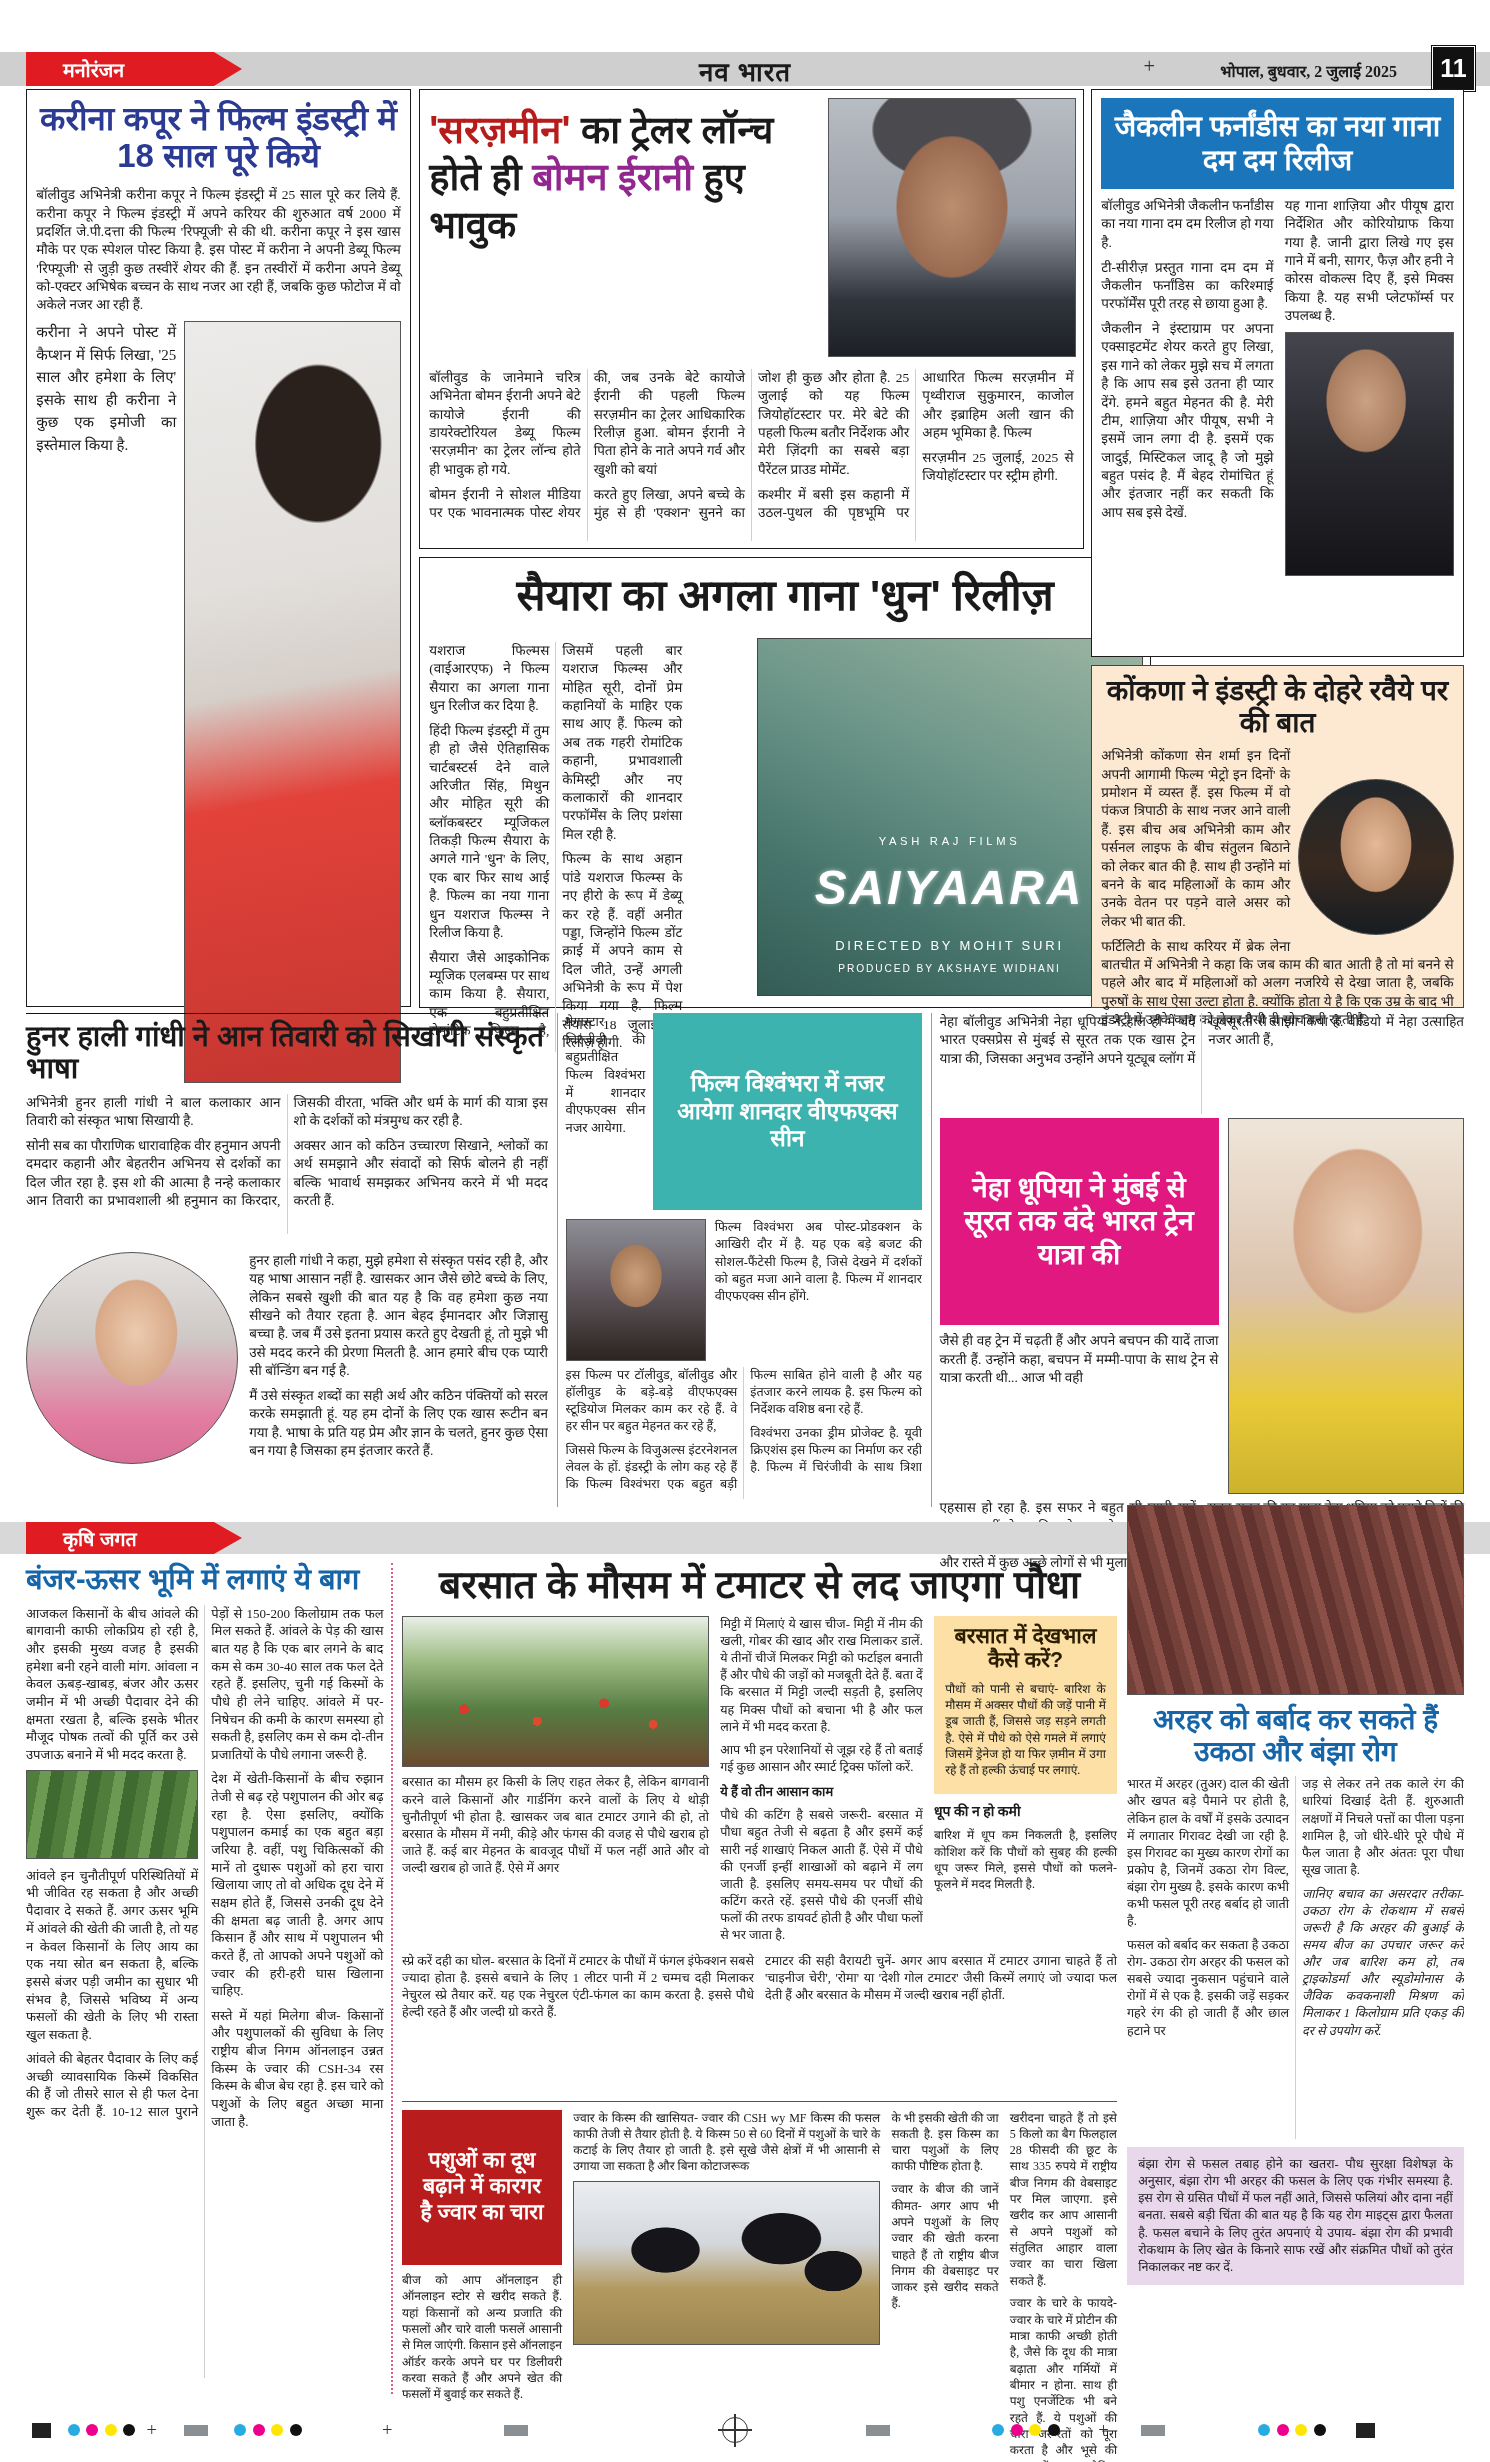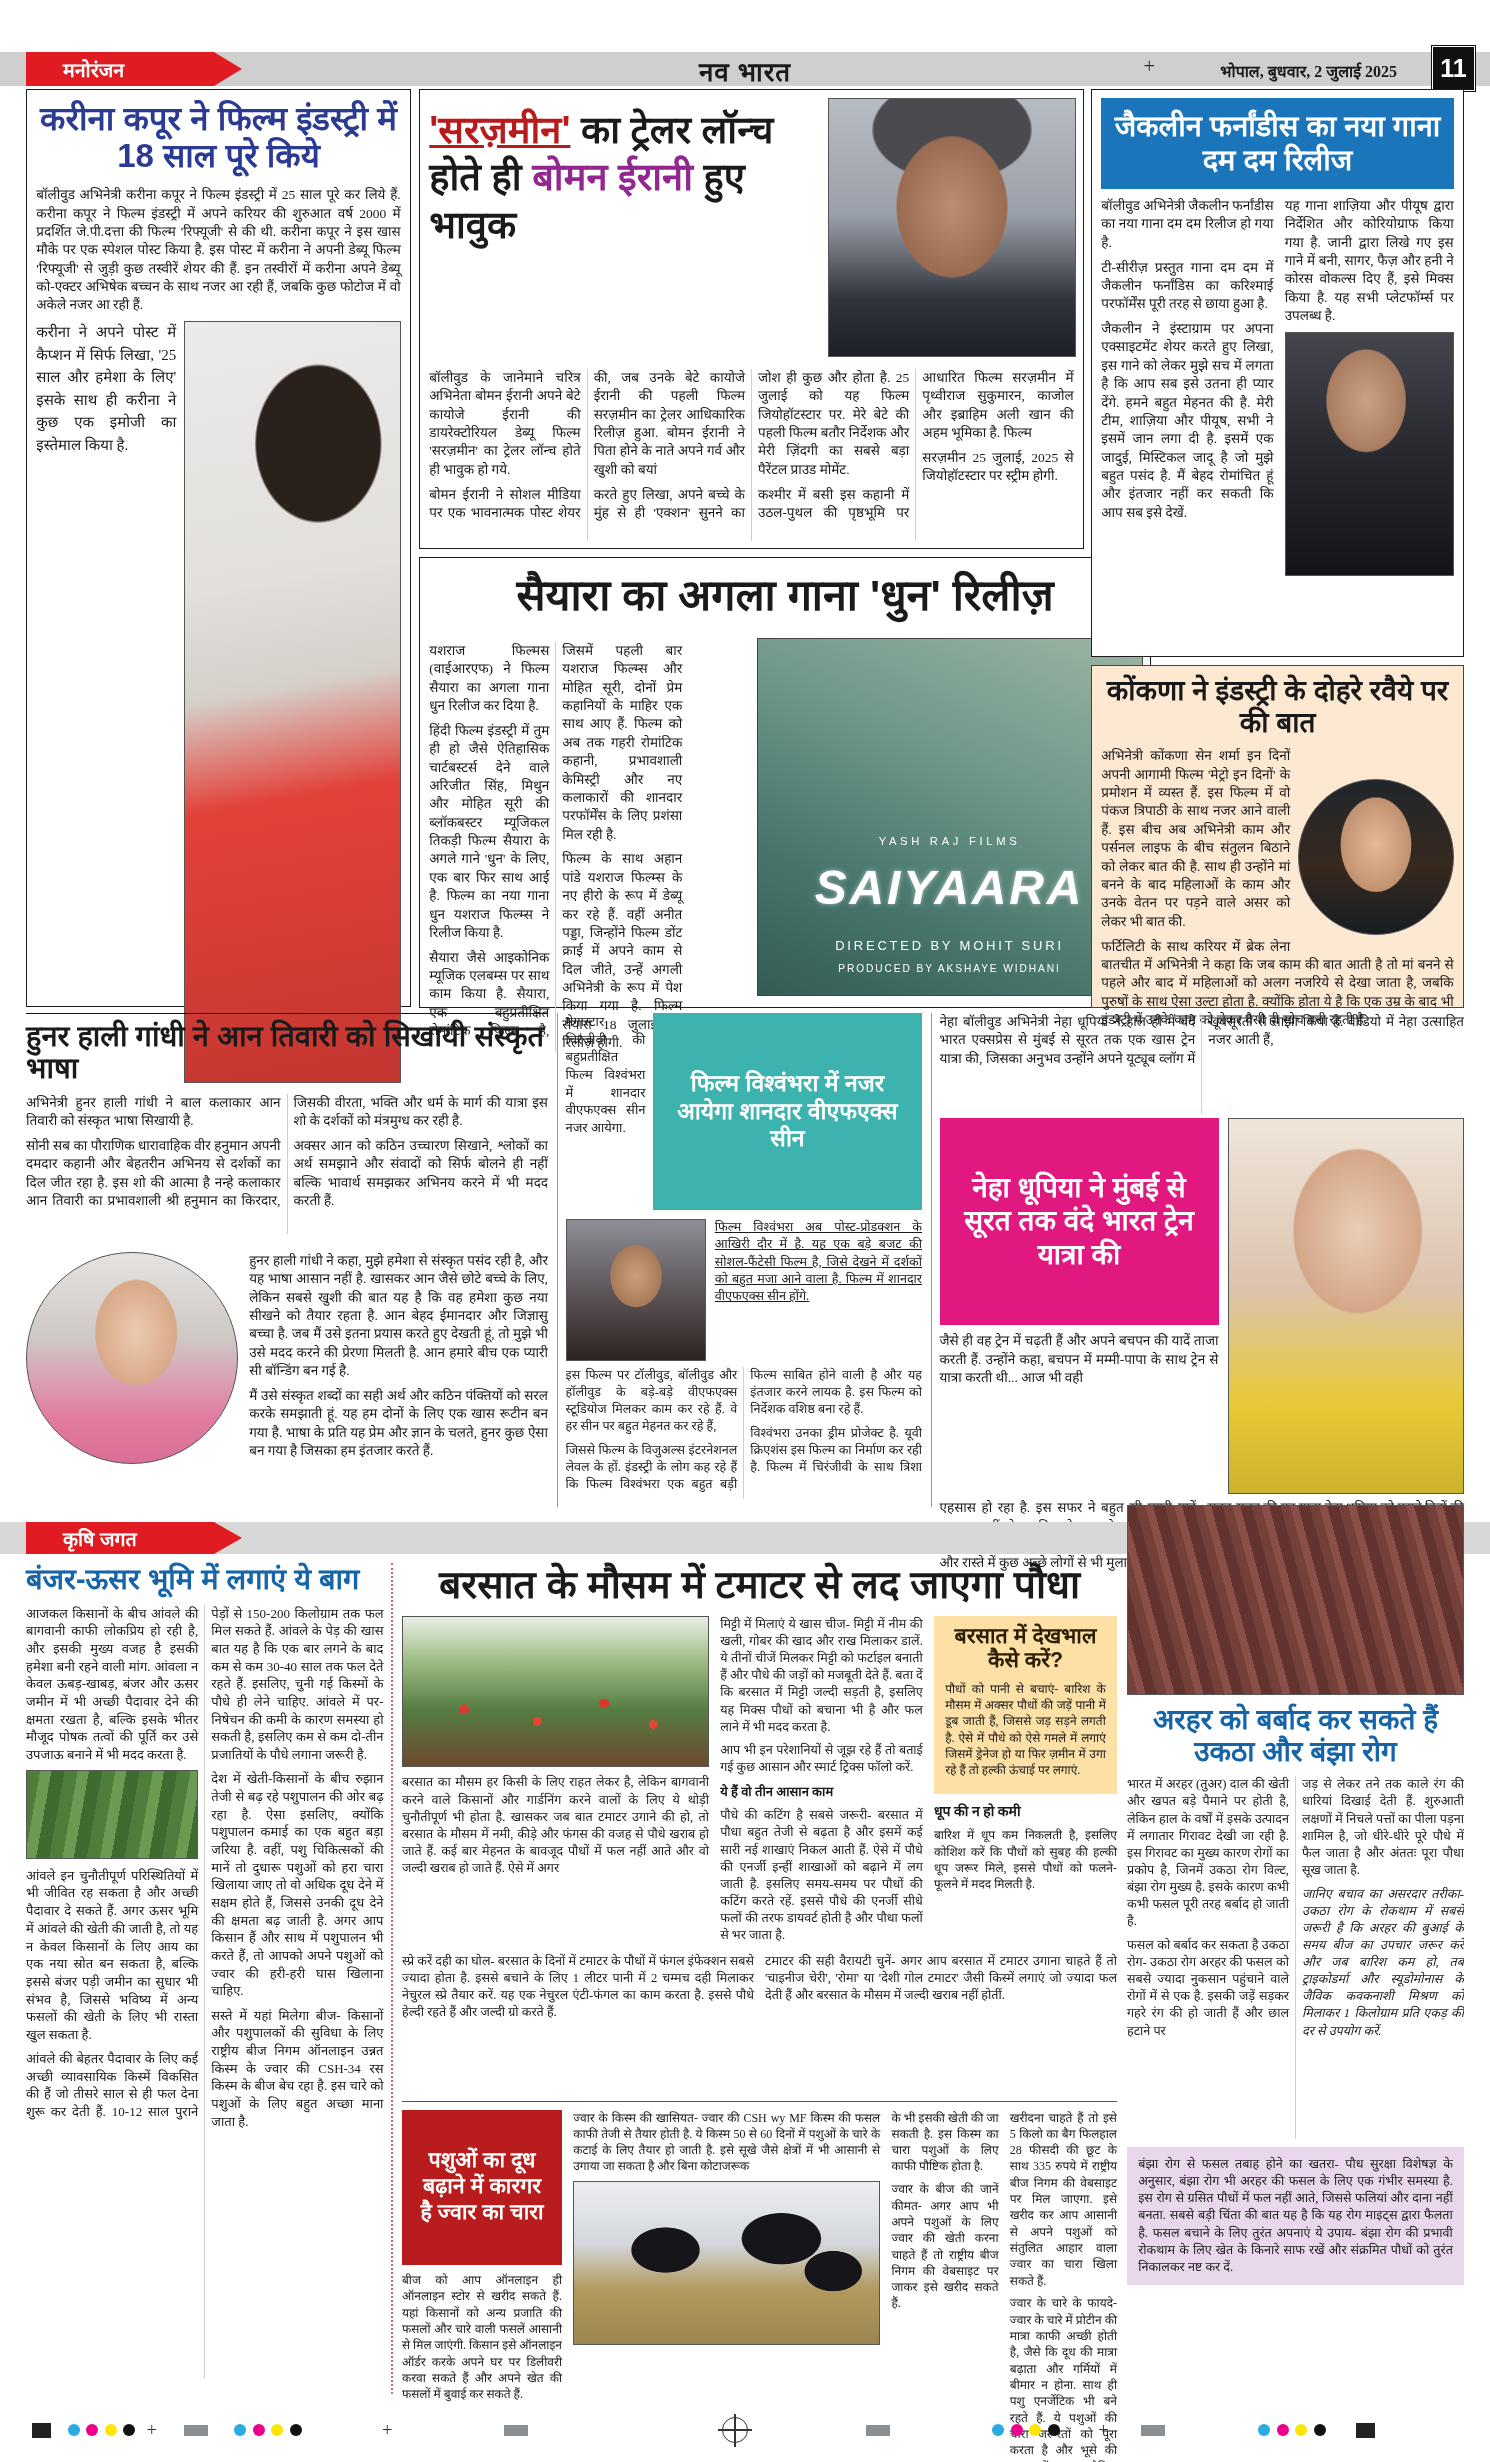--- a/index.html
+++ b/index.html
@@ -116,21 +116,21 @@
     <div style="display:flex;gap:7.5px;margin-top:3.7px;">
       <div style="width:140px;flex:0 0 140px;">
         <p style="font-size:15px;line-height:1.5;">करीना ने अपने पोस्ट में कैप्शन में सिर्फ लिखा, '25 साल और हमेशा के लिए' इसके साथ ही करीना ने कुछ एक इमोजी का इस्तेमाल किया है.</p>
       </div>
       <div class="ph ph-kareena" style="flex:1;height:762px;"></div>
     </div>
   </div>
 
   <div class="abs art" style="left:419px;top:89px;width:665px;height:460px;">
     <div class="hl" style="width:391px;font-size:38px;text-align:left;line-height:1.25;margin-top:9.3px;">
-      <span style="color:#b71c1c;text-decoration:underline;">'सरज़मीन'</span><span> का ट्रेलर लॉन्च</span><br>
+      <span style="color:#b71c1c;">'सरज़मीन'</span><span> का ट्रेलर लॉन्च</span><br>
       <span>होते ही </span><span style="color:#92278f;">बोमन ईरानी</span><span> हुए भावुक</span>
     </div>
     <div class="ph ph-boman abs" style="right:7.5px;top:7.5px;width:248px;height:259px;"></div>
     <div class="c4" style="position:absolute;left:9.3px;right:9.3px;top:279px;bottom:7.5px;">
       <p>बॉलीवुड के जानेमाने चरित्र अभिनेता बोमन ईरानी अपने बेटे कायोजे ईरानी की डायरेक्टोरियल डेब्यू फिल्म 'सरज़मीन' का ट्रेलर लॉन्च होते ही भावुक हो गये.</p>
       <p>बोमन ईरानी ने सोशल मीडिया पर एक भावनात्मक पोस्ट शेयर की, जब उनके बेटे कायोजे ईरानी की पहली फिल्म सरज़मीन का ट्रेलर आधिकारिक रिलीज़ हुआ. बोमन ईरानी ने पिता होने के नाते अपने गर्व और खुशी को बयां</p>
       <p>करते हुए लिखा, अपने बच्चे के मुंह से ही 'एक्शन' सुनने का जोश ही कुछ और होता है. 25 जुलाई को यह फिल्म जियोहॉटस्टार पर. मेरे बेटे की पहली फिल्म बतौर निर्देशक और मेरी ज़िंदगी का सबसे बड़ा पैरेंटल प्राउड मोमेंट.</p>
       <p>कश्मीर में बसी इस कहानी में उठल-पुथल की पृष्ठभूमि पर आधारित फिल्म सरज़मीन में पृथ्वीराज सुकुमारन, काजोल और इब्राहिम अली खान की अहम भूमिका है. फिल्म</p>
       <p>सरज़मीन 25 जुलाई, 2025 से जियोहॉटस्टार पर स्ट्रीम होगी.</p>
     </div>
@@ -198,21 +198,21 @@
     <div style="display:flex;gap:7.5px;">
       <div style="flex:0 0 80px;">
         <p style="font-size:13px;">मेगास्टार चिरंजीवी की बहुप्रतीक्षित फिल्म विश्वंभरा में शानदार वीएफएक्स सीन नजर आयेगा.</p>
       </div>
       <div class="teal" style="flex:1;height:197px;">
         <div class="box-hl-white" style="font-size:23px;">फिल्म विश्वंभरा में नजर आयेगा शानदार वीएफएक्स सीन</div>
       </div>
     </div>
     <div style="display:flex;gap:9.3px;margin-top:9.3px;">
       <div class="ph ph-chiru" style="flex:0 0 140px;width:140px;height:142px;"></div>
-      <div style="flex:1;text-decoration:underline;">
+      <div style="flex:1;">
         <p style="font-size:12.6px;">फिल्म विश्वंभरा अब पोस्ट-प्रोडक्शन के आखिरी दौर में है. यह एक बड़े बजट की सोशल-फैंटेसी फिल्म है, जिसे देखने में दर्शकों को बहुत मजा आने वाला है. फिल्म में शानदार वीएफएक्स सीन होंगे.</p>
       </div>
     </div>
     <div class="c2" style="margin-top:5.6px;height:132px;overflow:hidden;">
       <p style="font-size:12.6px;">इस फिल्म पर टॉलीवुड, बॉलीवुड और हॉलीवुड के बड़े-बड़े वीएफएक्स स्टूडियोज मिलकर काम कर रहे हैं. वे हर सीन पर बहुत मेहनत कर रहे हैं,</p>
       <p style="font-size:12.6px;">जिससे फिल्म के विजुअल्स इंटरनेशनल लेवल के हों. इंडस्ट्री के लोग कह रहे हैं कि फिल्म विश्वंभरा एक बहुत बड़ी फिल्म साबित होने वाली है और यह इंतजार करने लायक है. इस फिल्म को निर्देशक वशिष्ठ बना रहे हैं.</p>
       <p style="font-size:12.6px;">विश्वंभरा उनका ड्रीम प्रोजेक्ट है. यूवी क्रिएशंस इस फिल्म का निर्माण कर रही है. फिल्म में चिरंजीवी के साथ त्रिशा कृष्णन अहम भूमिका में हैं. फिल्म की रिलीज डेट जल्द घोषित की जाएगी.</p>
     </div>
   </div>
 

